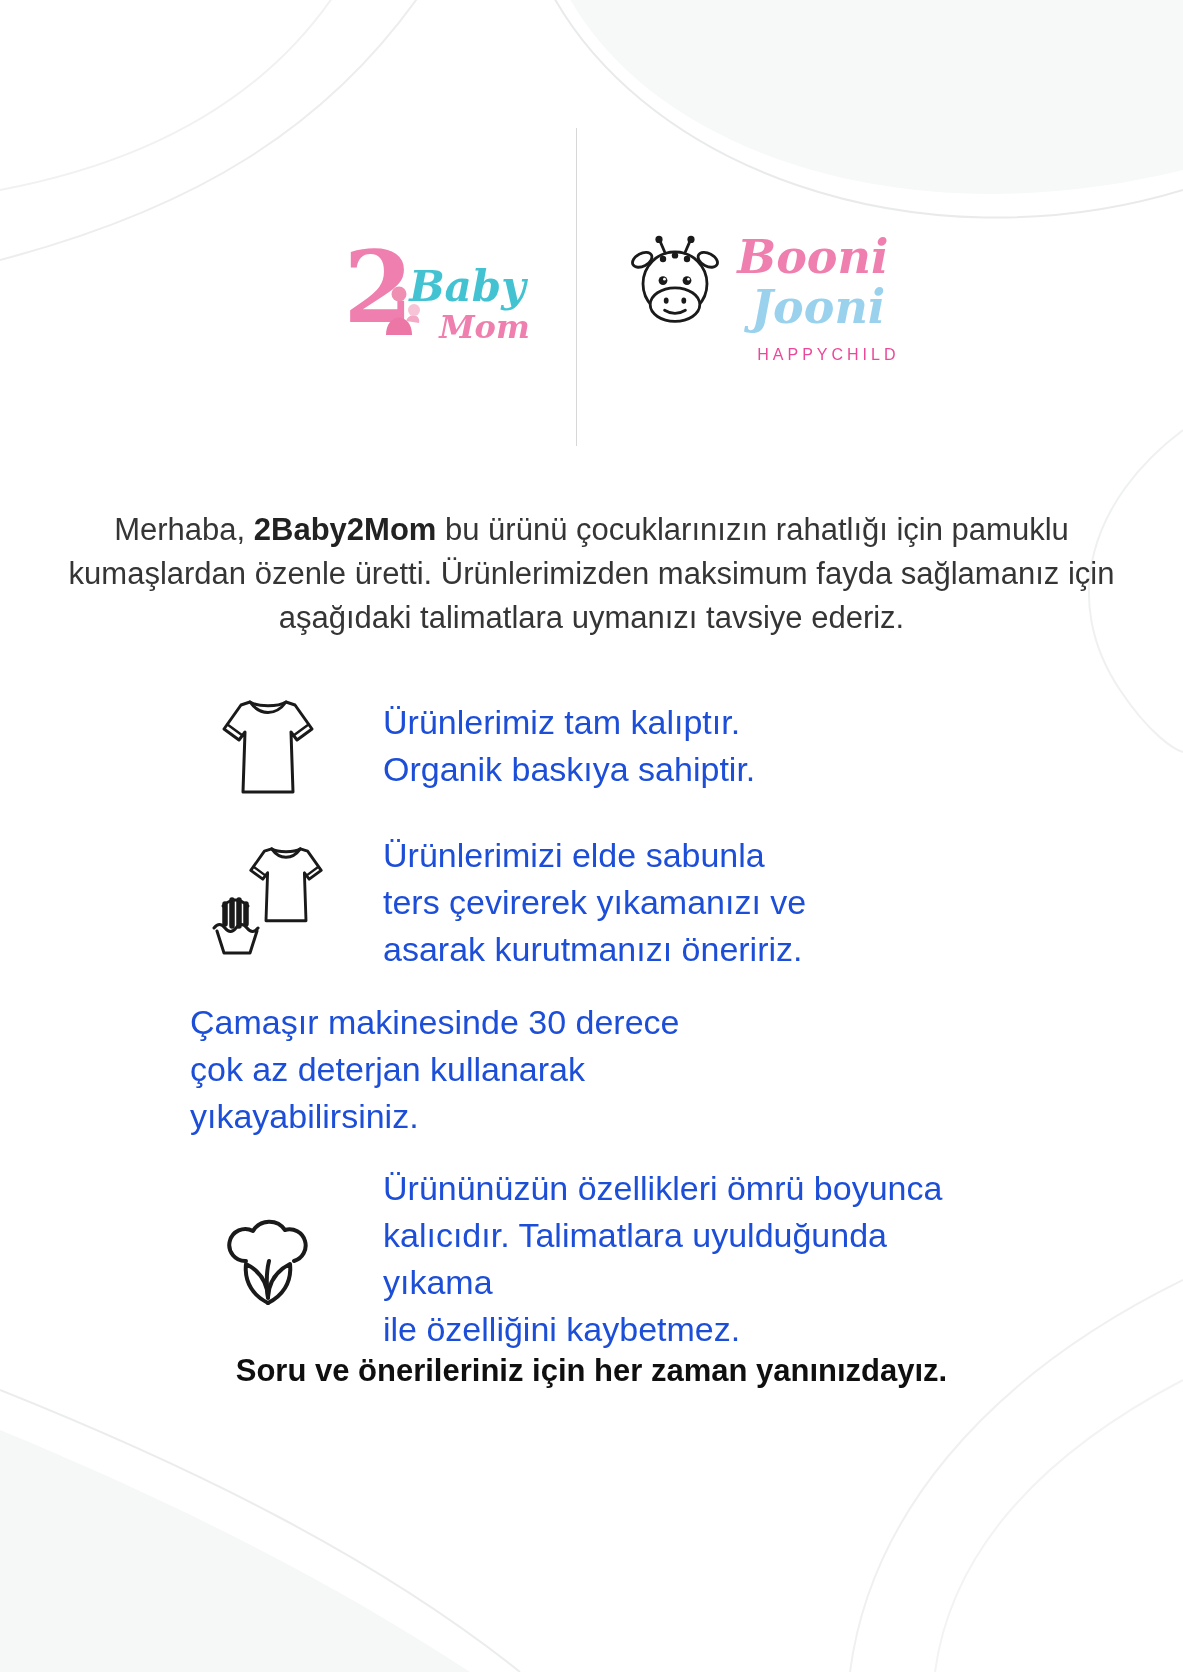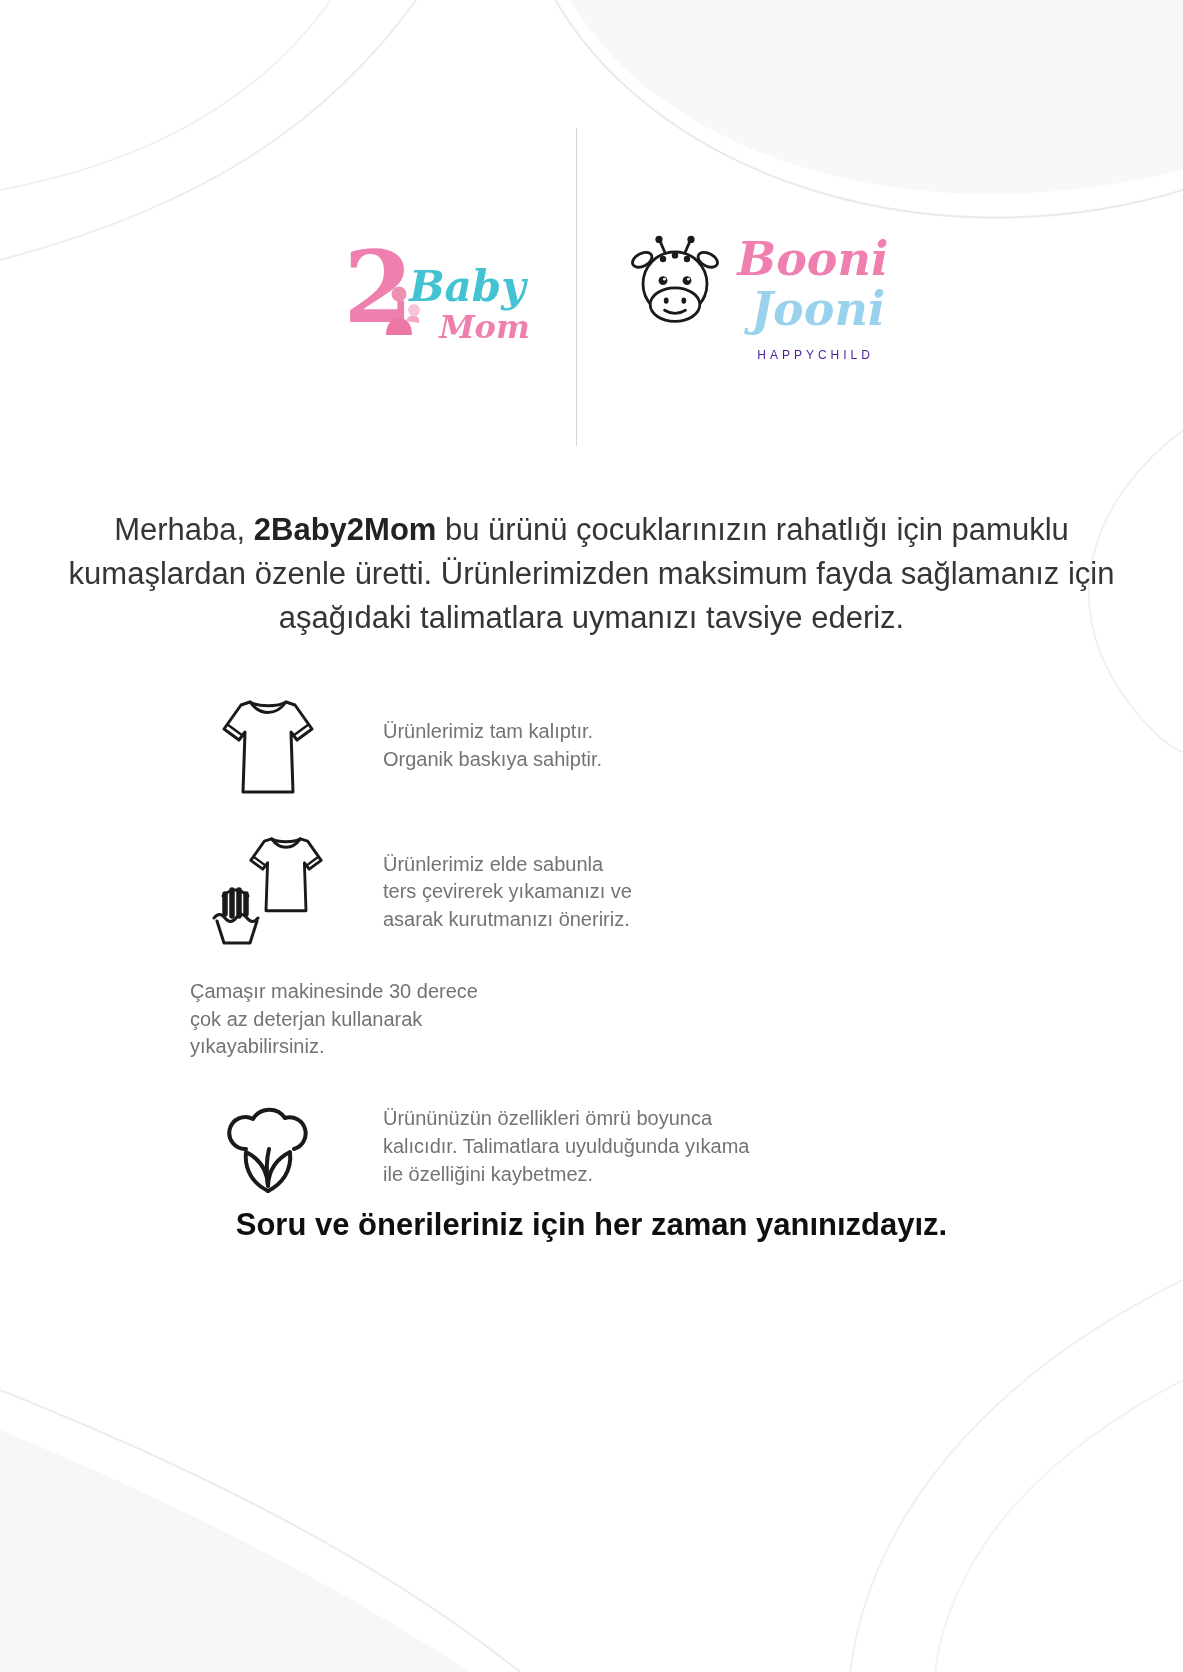--- a/index.html
+++ b/index.html
@@ -63,21 +63,21 @@
     font-style:italic; font-weight:bold;
     font-size:46px; color:#ef7fae; line-height:1.08;margin-top:23px;
   }
   .word-jooni {
     font-family:"DejaVu Serif","Liberation Serif",serif;
     font-style:italic; font-weight:bold;
     font-size:46px; color:#9ad2ee; line-height:1.08;
     margin-left:14px;
   }
   .word-happychild {
-    font-size:12px; letter-spacing:4px; color:#4c1d95;
+    font-size:16px; letter-spacing:4px; color:#ec4899;
     margin-top:13px; margin-left:20px;
   }
 
   
   .intro {
     width:1090px;
     margin:62px auto 0;
     text-align:center;
     font-size:31px;
     line-height:1.42;
@@ -90,23 +90,23 @@
     margin:46px 0 0 190px;
     width:780px;
     display:flex;
     flex-direction:column;
     gap:26px;
   }
   .row { display:flex; align-items:center; gap:38px; }
   .icon-cell { flex:0 0 155px; display:flex; justify-content:center; align-items:center; }
   .icon-cell svg { width:120px; height:120px; }
   .row-text {
-    font-size:20px;
+    font-size:34px;
     line-height:1.38;
-    color:#737373;
+    color:#1d4ed8;
     white-space:pre-line;
   }
 
   
   .footer {
     text-align:center;
     font-size:31px;
     font-weight:bold;
     color:#0f0f0f;
   }
@@ -206,21 +206,21 @@
               <path d="M42 16 C50 21 70 21 78 16 L87 19 L104 43 L89 54 L83 46 L85 106 L35 106 L37 46 L31 54 L16 43 L33 19 Z" fill="#ffffff" class="icon-stroke" stroke-width="3.6"></path>
               <path d="M42 16 C52 30 68 30 78 16" class="icon-stroke" stroke-width="3.6"></path>
               <path d="M100.5 38.5 L85.5 49.5 M19.5 38.5 L34.5 49.5" class="icon-stroke" stroke-width="3"></path>
             </g>
             <path d="M15 64 Q27 52 40 64" class="icon-stroke" stroke-width="3"></path>
             <path d="M17 62 L17 82 M24 58 L24 84 M31 58 L31 84 M38 62 L38 82" class="icon-stroke" stroke-width="5.5"></path>
             <path d="M6 86 q5.5 -7 11 0 q5.5 7 11 0 q5.5 -7 11 0 q5.5 7 11 0" class="icon-stroke" stroke-width="3"></path>
             <path d="M9 89 L16 111 L42 111 L49 89" class="icon-stroke" stroke-width="3"></path>
           </svg>
         </div>
-        <div class="row-text">Ürünlerimiz elde sabunla
+        <div class="row-text">Ürünlerimizi elde sabunla
 ters çevirerek yıkamanızı ve
 asarak kurutmanızı öneririz.</div>
       </div>
 
       <div class="row">
         <div class="row-text">Çamaşır makinesinde 30 derece
 çok az deterjan kullanarak
 yıkayabilirsiniz.</div>
       </div>
 

